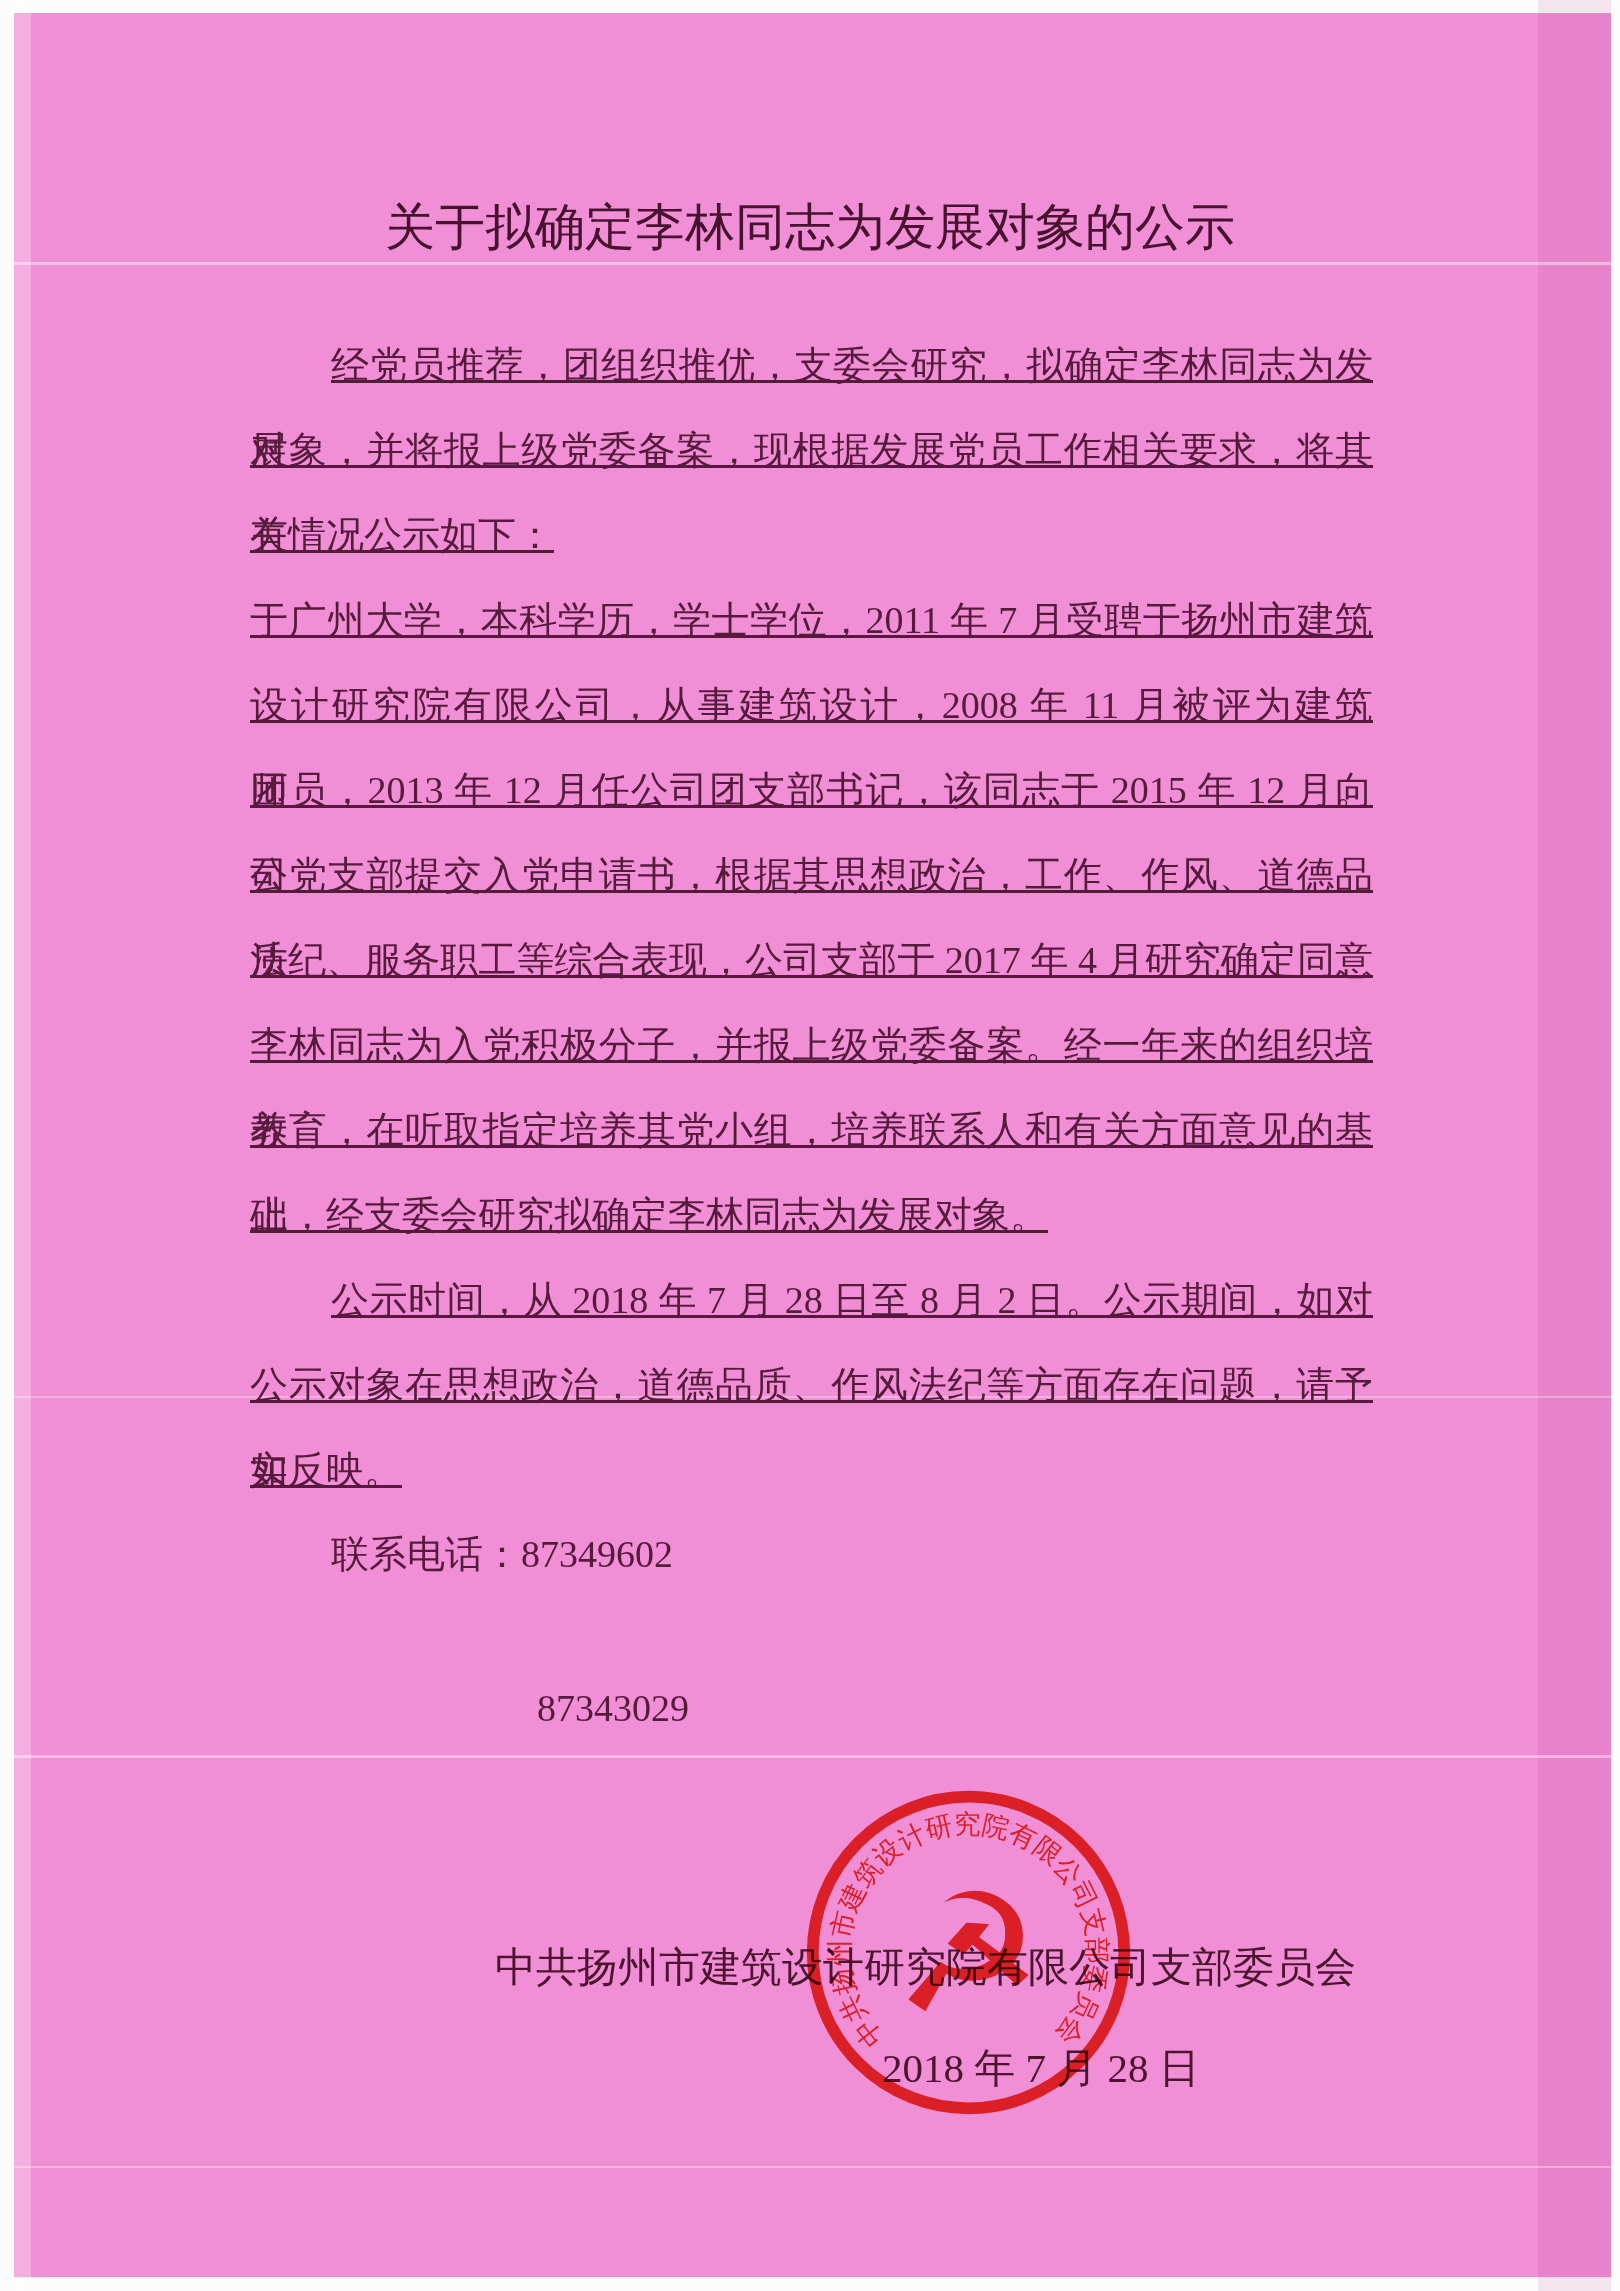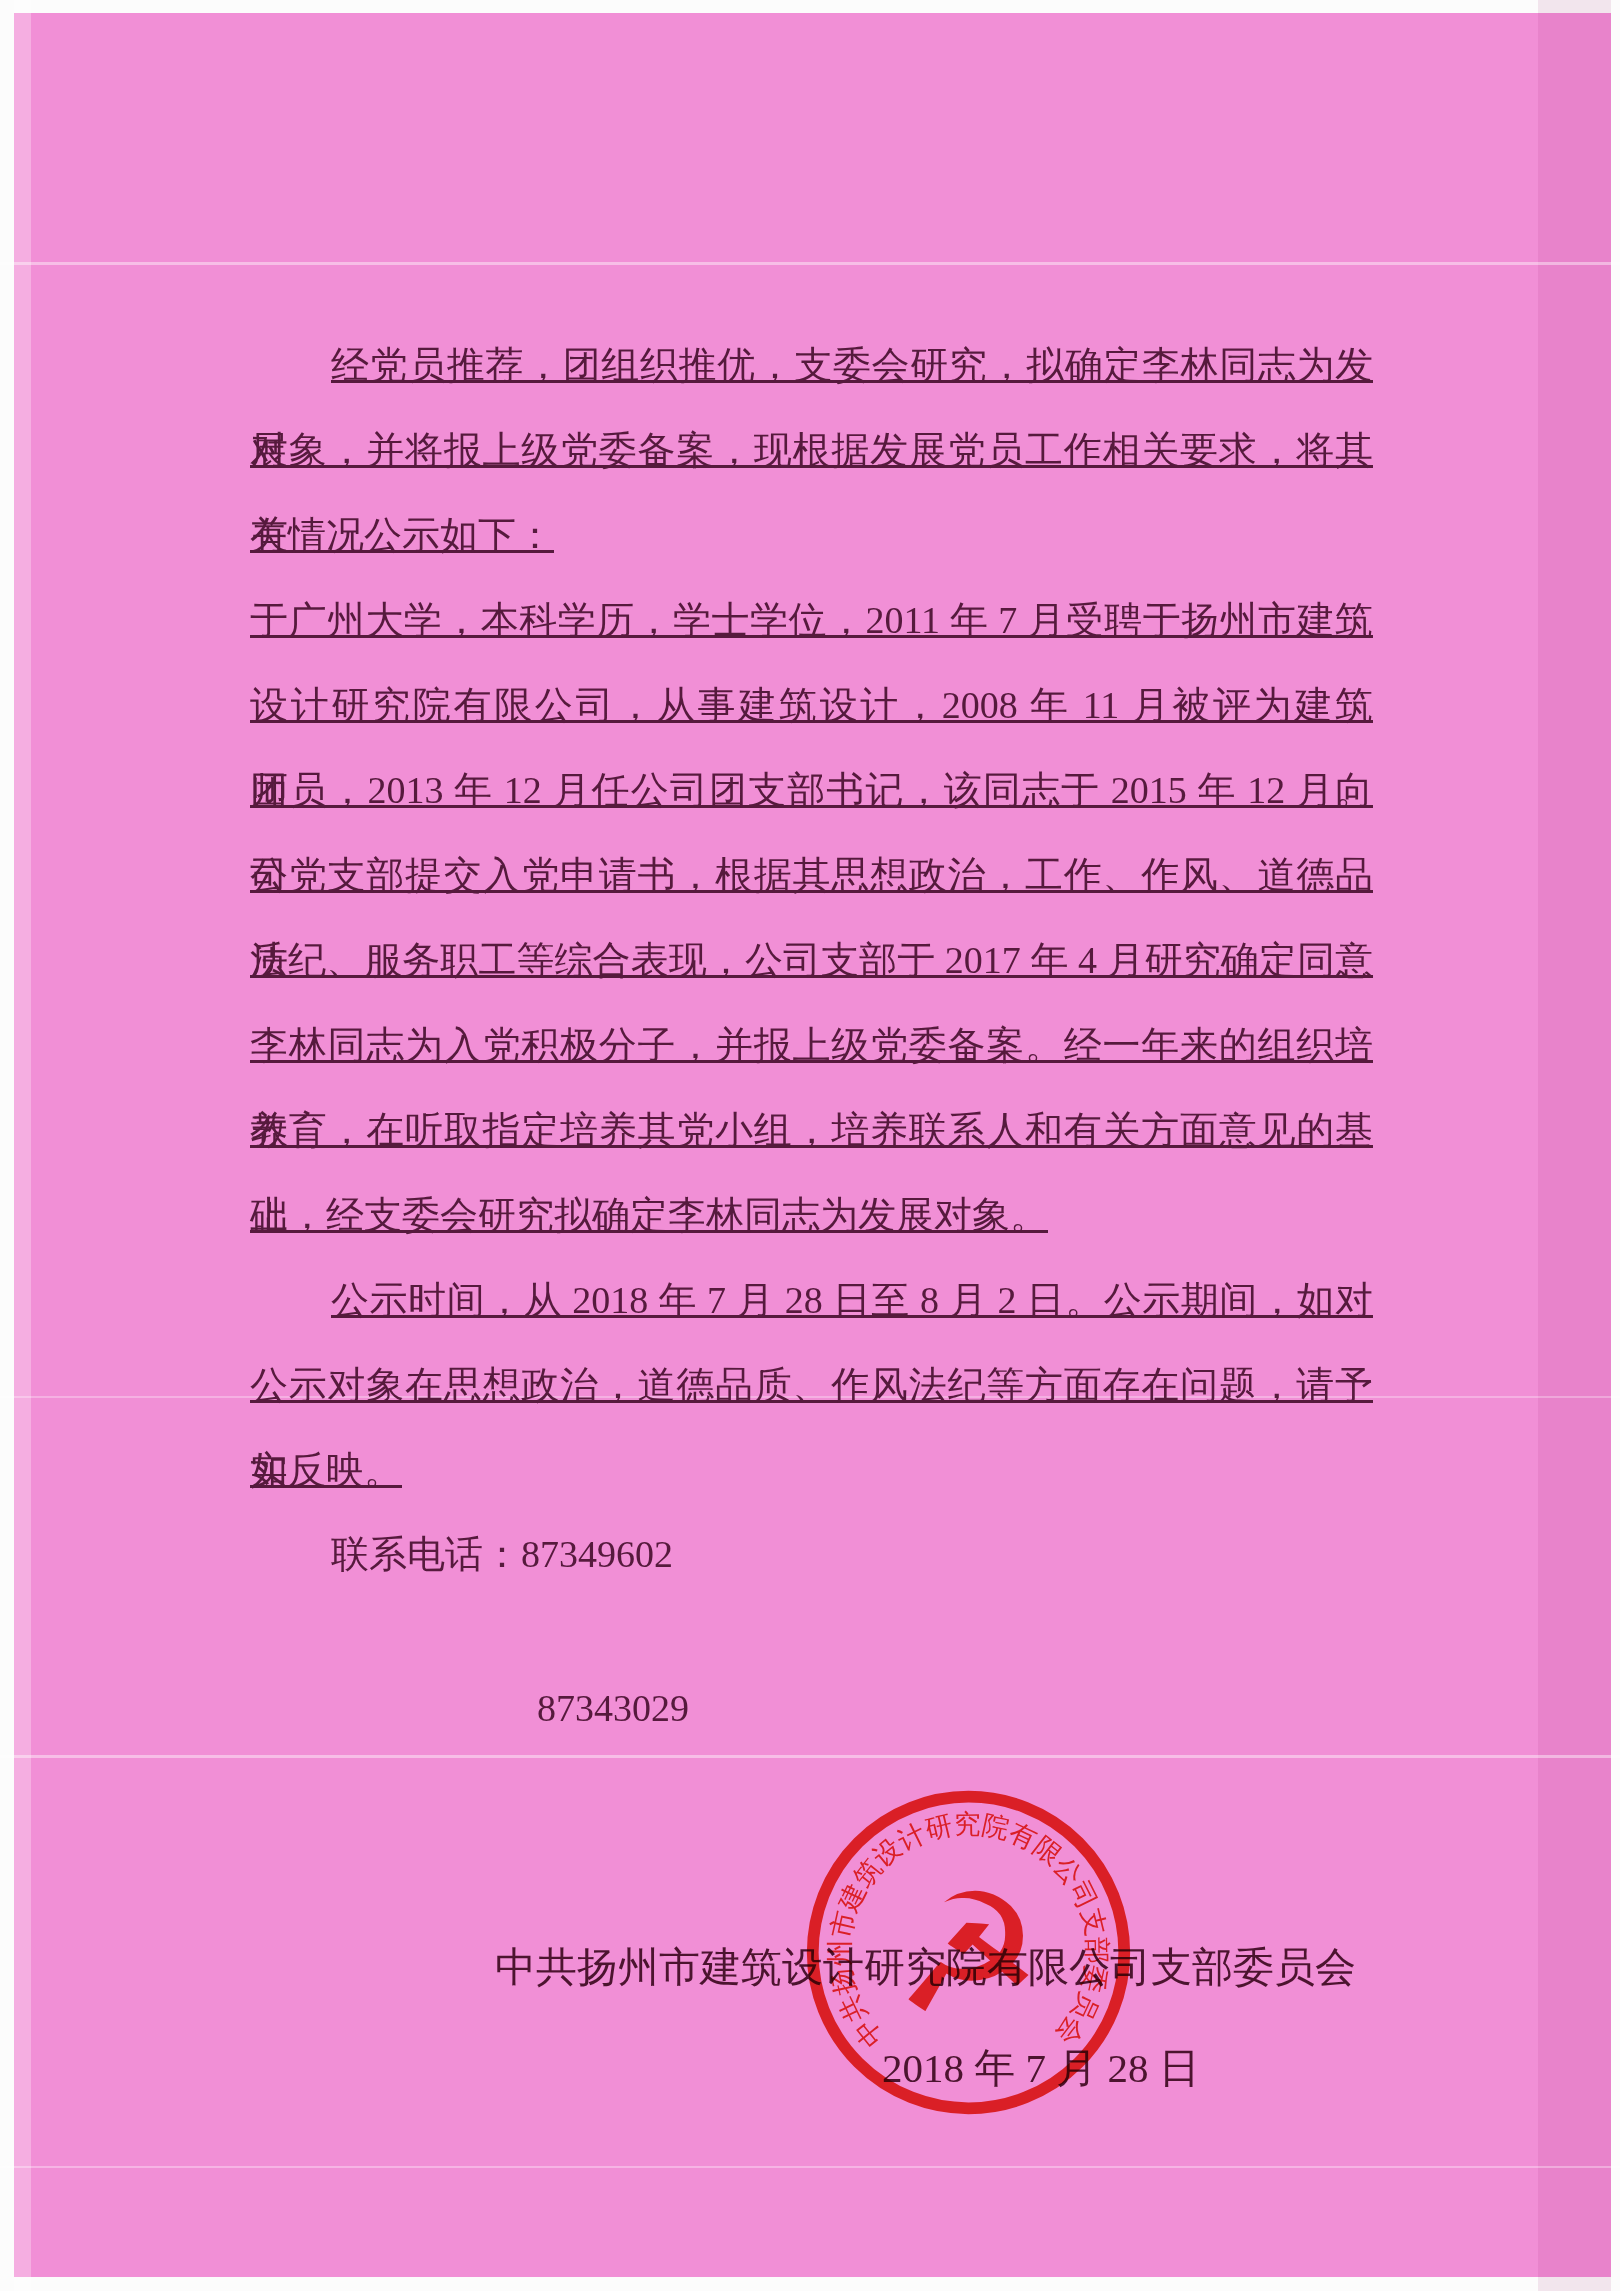--- a/index.html
+++ b/index.html
@@ -81,20 +81,21 @@
   <div class="edge left"></div>
   <div class="edge right"></div>
   <div class="edge bottom"></div>
   <div class="band-left"></div>
   <div class="band-right"></div>
   <div class="streak s1"></div>
   <div class="streak s2"></div>
   <div class="streak s3"></div>
   <div class="streak s4"></div>
 
+  <div class="title">关于拟确定李林同志为发展对象的公示</div>
 
   <div class="bodytext">
     <div class="ln ind just">经党员推荐，团组织推优，支委会研究，拟确定李林同志为发展</div>
     <div class="ln just">对象，并将报上级党委备案，现根据发展党员工作相关要求，将其有</div>
     <div class="ln">关情况公示如下：</div>
     <div class="ln just">于广州大学，本科学历，学士学位，2011 年 7 月受聘于扬州市建筑</div>
     <div class="ln just">设计研究院有限公司，从事建筑设计，2008 年 11 月被评为建筑师。</div>
     <div class="ln just">团员，2013 年 12 月任公司团支部书记，该同志于 2015 年 12 月向公</div>
     <div class="ln just">司党支部提交入党申请书，根据其思想政治，工作、作风、道德品质、</div>
     <div class="ln just">法纪、服务职工等综合表现，公司支部于 2017 年 4 月研究确定同意</div>

